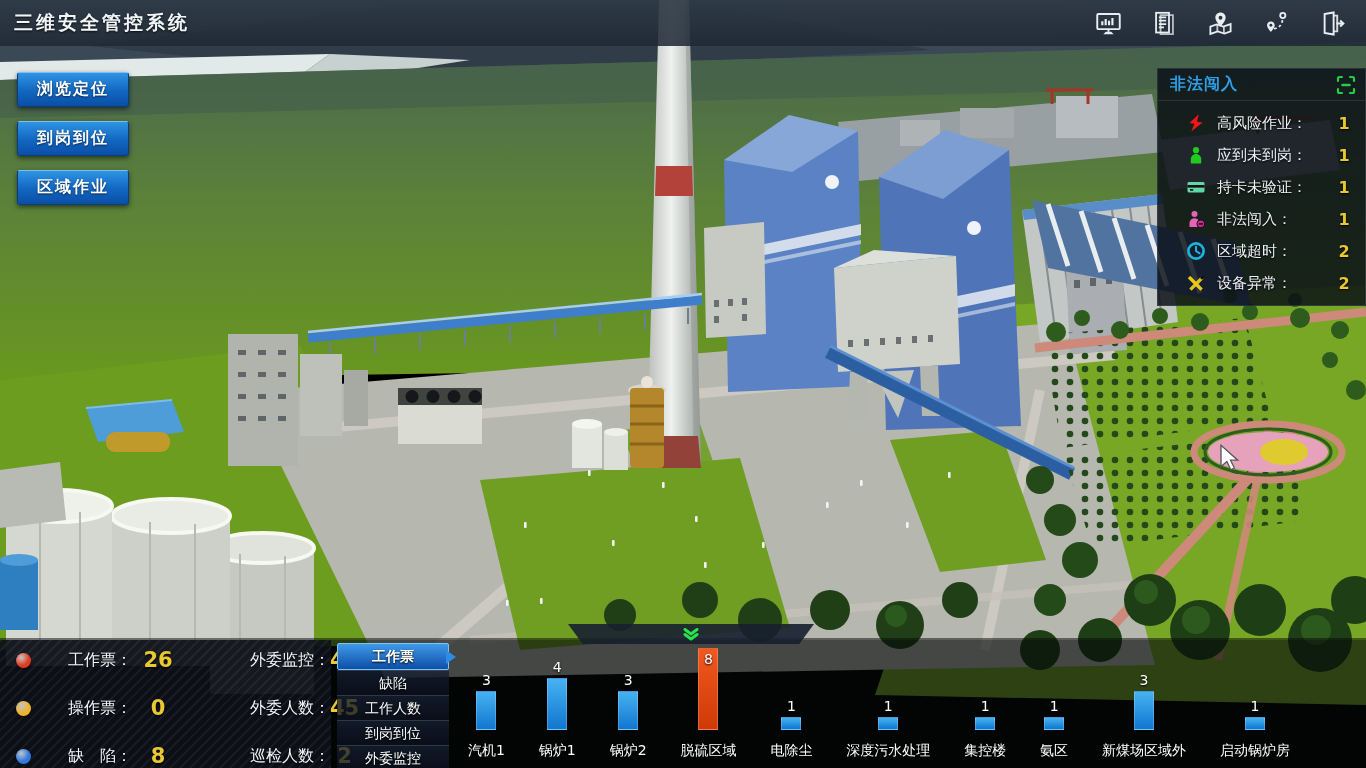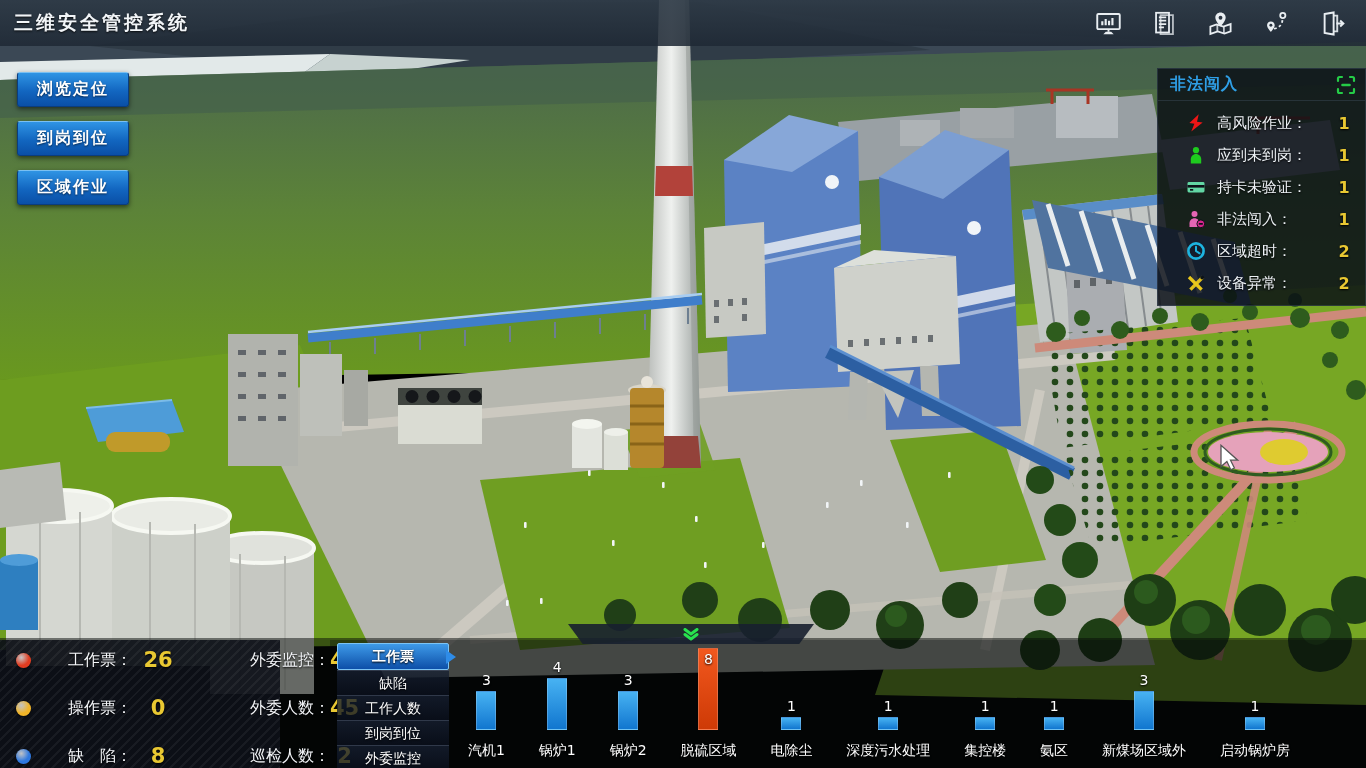--- a/index.html
+++ b/index.html
@@ -37,21 +37,21 @@
   .sicon svg{width:20px;height:20px;}
   .slbl{flex:1;color:#eef2f6;font-size:15px;text-shadow:0 1px 2px #000;}
   .snum{color:#e9c832;font-size:16px;font-weight:bold;width:18px;text-align:center;text-shadow:0 1px 2px #000;}
 
   
   #handle{position:absolute;left:568px;top:624px;width:246px;height:20px;z-index:4;cursor:pointer;
     background:rgba(23,31,47,.9);clip-path:polygon(0 0,100% 0,94% 100%,6% 100%);
     display:flex;align-items:center;justify-content:center;}
 
   
-  #statspanel{position:absolute;left:0;top:640px;width:280px;height:128px;z-index:4;box-sizing:border-box;
+  #statspanel{position:absolute;left:0;top:640px;width:331px;height:128px;z-index:4;box-sizing:border-box;
     padding:8px 24px 8px 6px;display:grid;grid-template-rows:repeat(3,1fr);
     background:
       repeating-linear-gradient(135deg,rgba(255,255,255,.05) 0 2px,rgba(255,255,255,0) 2px 7px),
       rgba(13,17,24,.9); gap: 24px;}
   .srow{display:grid;grid-template-columns:34px 92px 52px 146px 1fr;align-items:center;}
   .dot{width:15px;height:15px;border-radius:50%;justify-self:center;box-shadow:0 1px 2px rgba(0,0,0,.6);}
   .sl{color:#f5f7fa;font-size:16px;text-align:right;text-shadow:0 1px 2px #000;}
   .sv{color:#e9c832;font-size:21px;font-weight:bold;text-align:center;text-shadow:0 1px 2px #000;}
 
   

